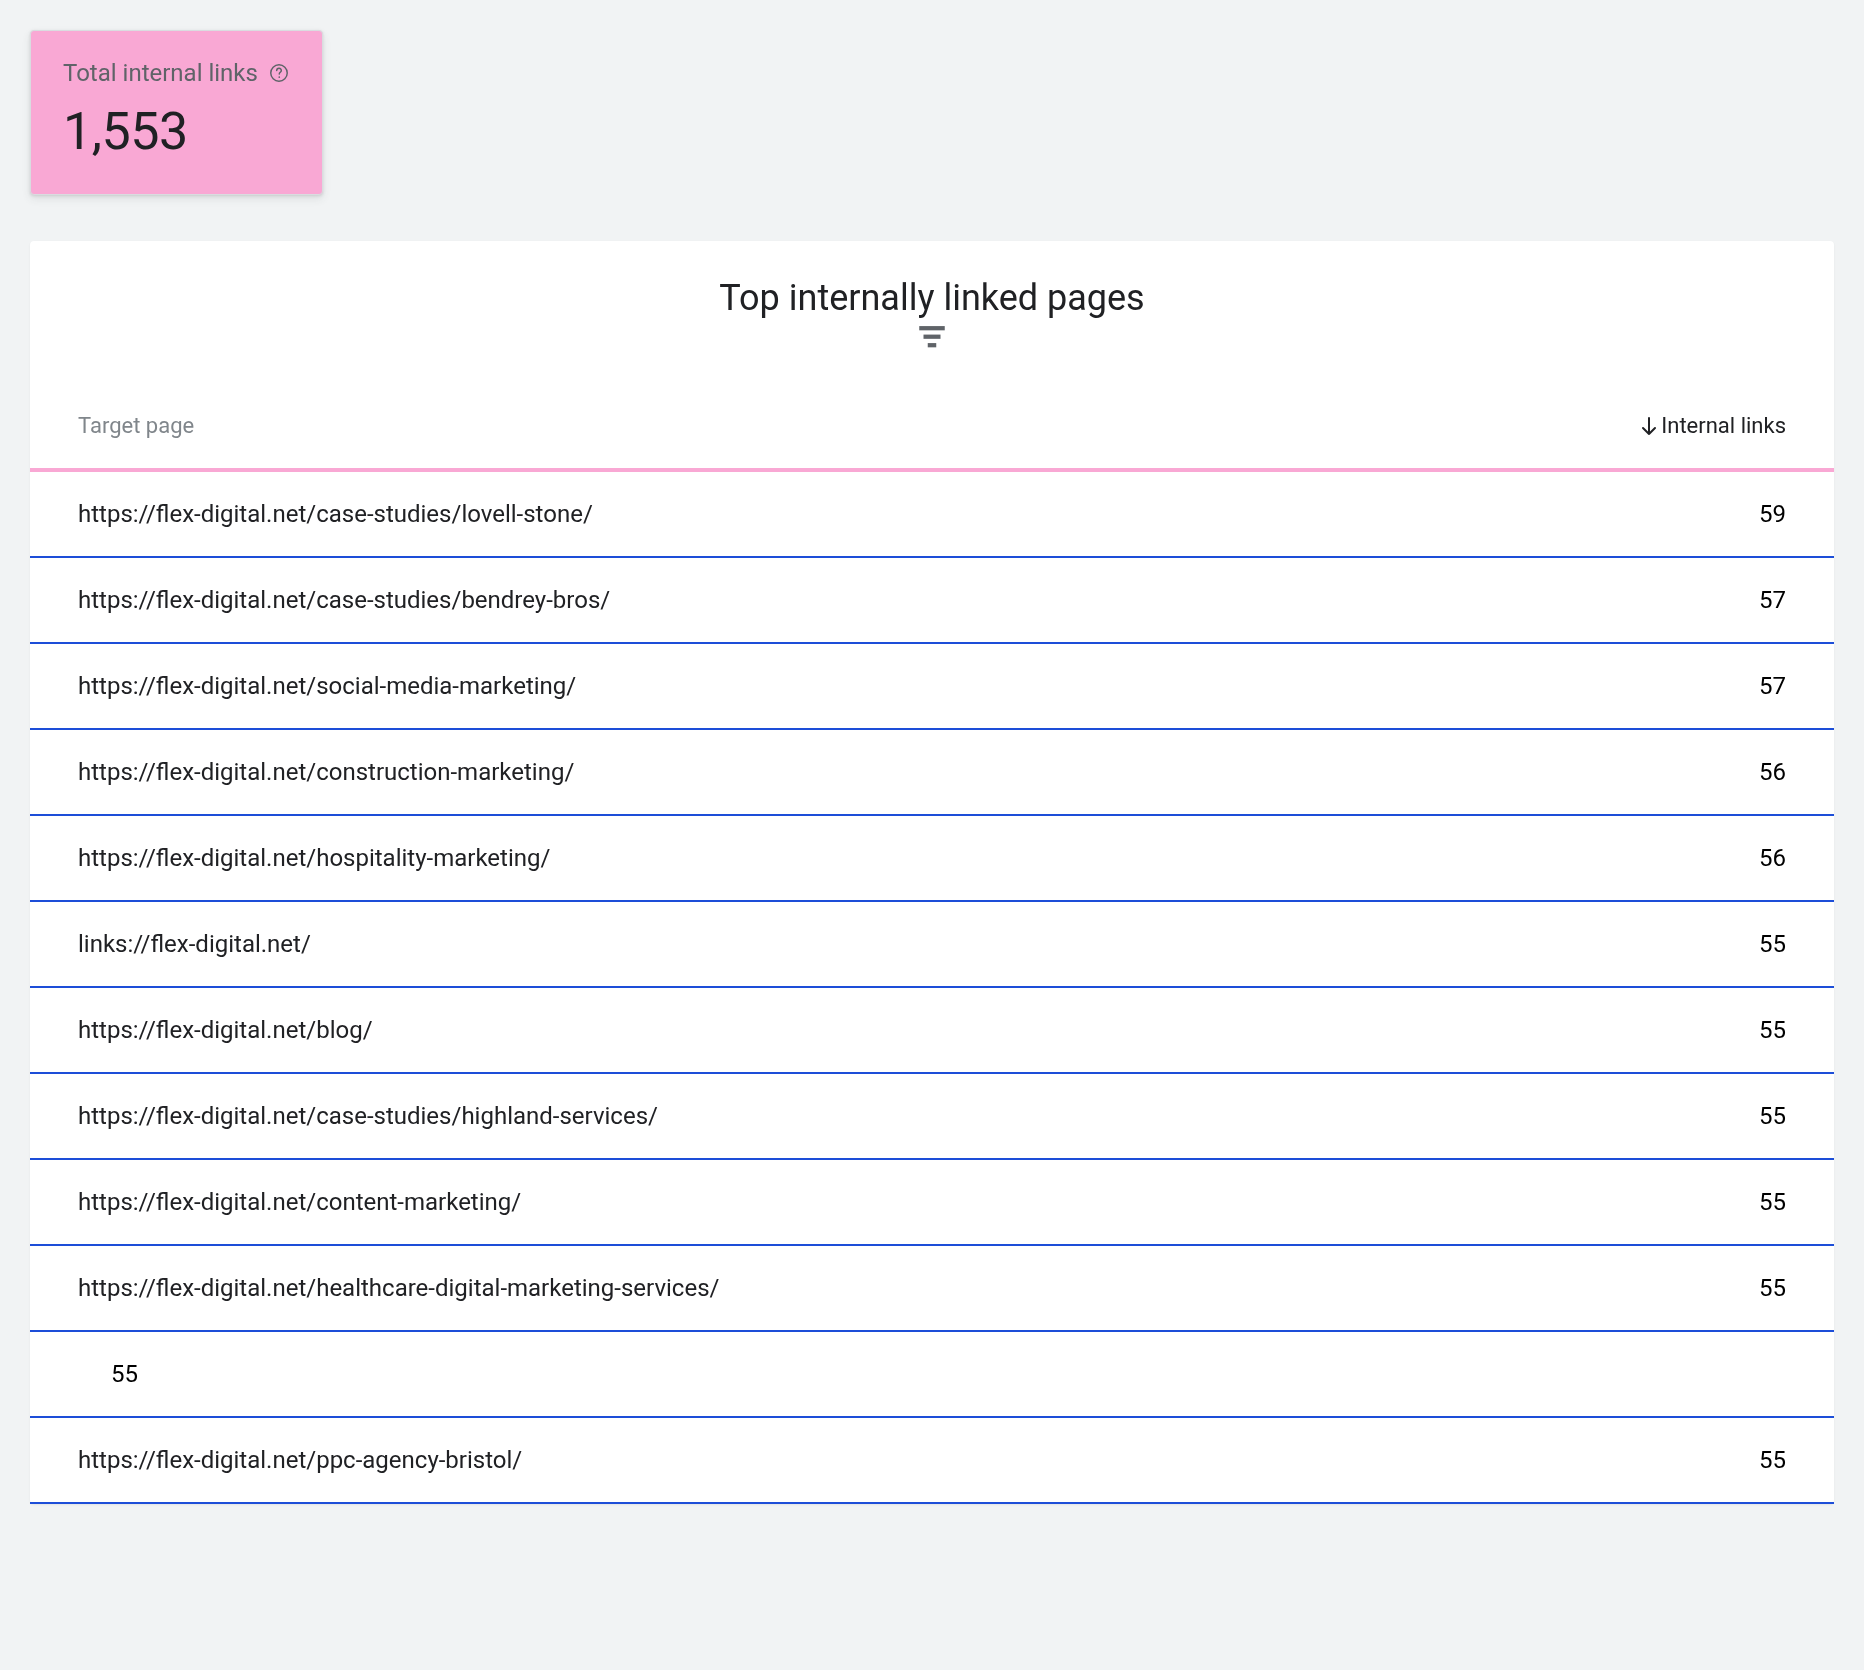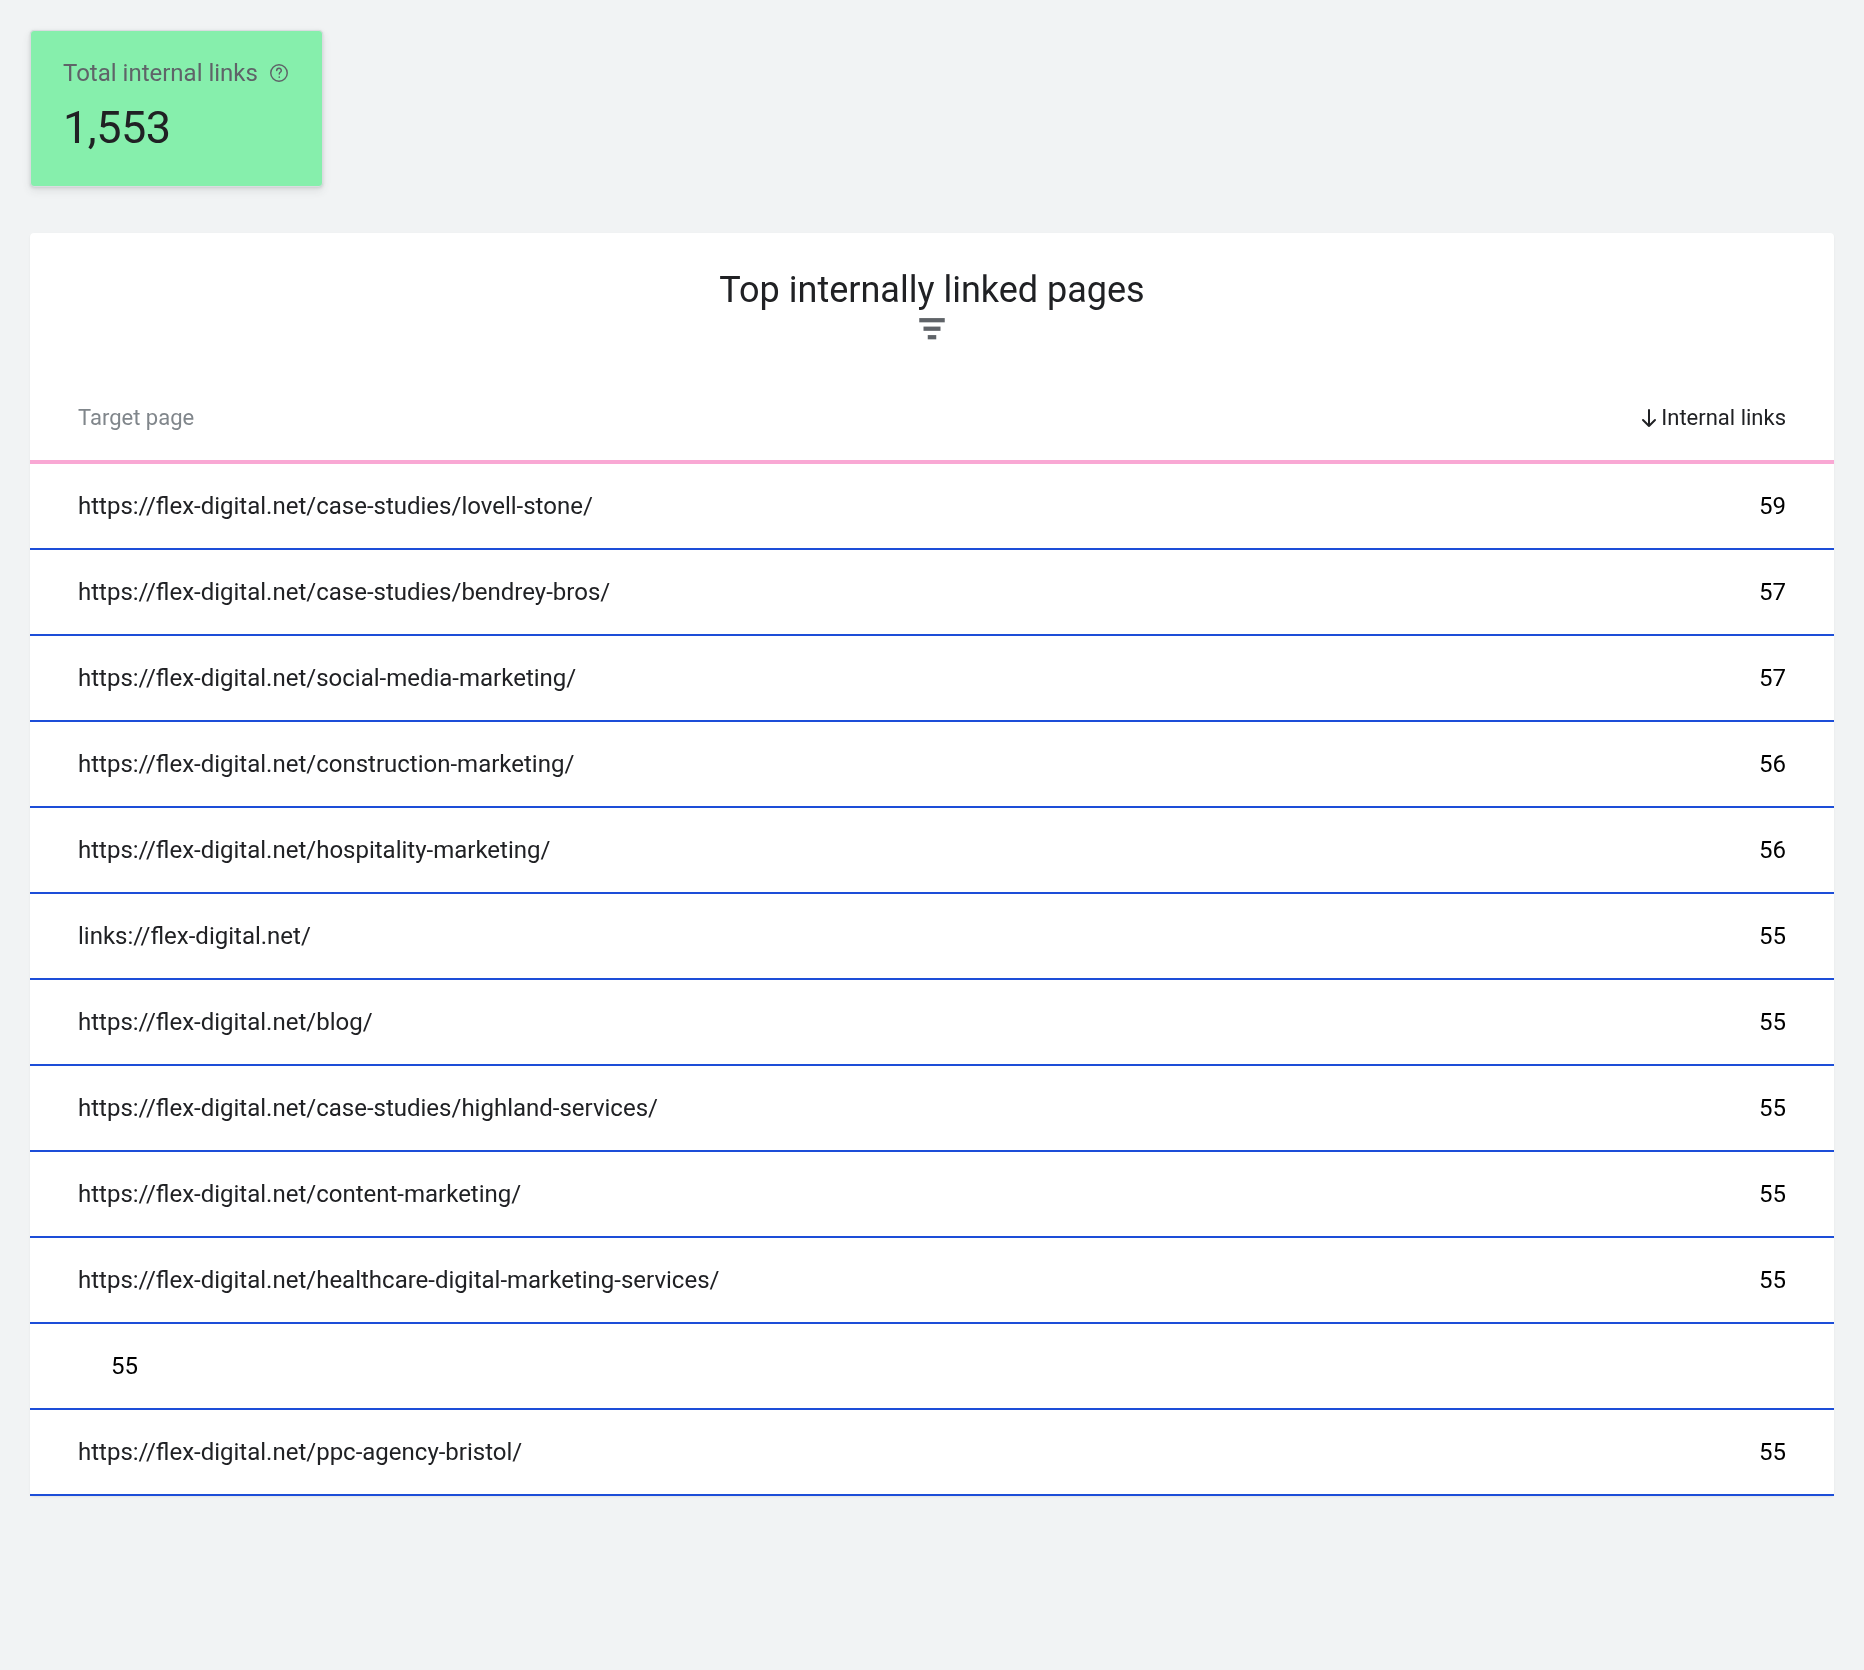--- a/index.html
+++ b/index.html
@@ -7,21 +7,21 @@
       padding: 0;
       box-sizing: border-box;
     }
     body {
       font-family: 'Roboto', 'Helvetica Neue', Arial, sans-serif;
       background: #f1f3f4;
       padding: 30px;
       color: #202124;
     }
     .total-card {
-      background: #86efac;
+      background: #f9a8d4;
       border: 1px solid #dadce0;
       border-radius: 4px;
       padding: 28px 32px 32px;
       display: inline-block;
       box-shadow: 0 1px 3px rgba(60,64,67,0.15), 0 4px 8px rgba(60,64,67,0.1);
       margin-bottom: 46px;
     }
     .total-label-row {
       display: flex;
       align-items: center;
@@ -37,21 +37,21 @@
       align-items: center;
       justify-content: center;
       color: #5f6368;
       cursor: pointer;
     }
     .help-icon svg {
       width: 22px;
       height: 22px;
     }
     .total-value {
-      font-size: 45px;
+      font-size: 52px;
       font-weight: 400;
       color: #202124;
       letter-spacing: -0.5px;
     }
     .panel {
       background: #fff;
       border-radius: 4px;
       box-shadow: 0 1px 2px rgba(60,64,67,0.08);
     }
     .panel-header {

